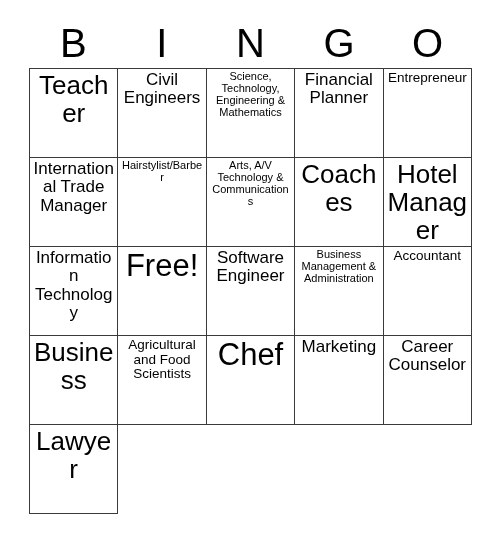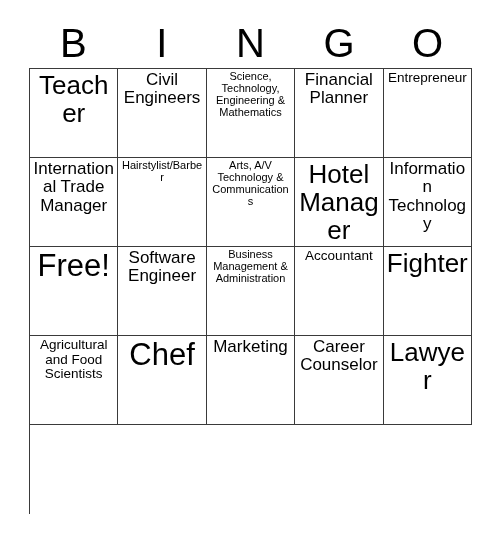--- a/index.html
+++ b/index.html
@@ -111,39 +111,42 @@
       <div class="cell fs-md">
         <span>International Trade Manager</span>
       </div>
       <div class="cell fs-xxs">
         <span>Hairstylist/Barber</span>
       </div>
       <div class="cell fs-xs">
         <span>Arts, A/V Technology &amp; Communications</span>
       </div>
       <div class="cell fs-xl">
+        <span>Coaches</span>
+      </div>
+      <div class="cell fs-xl">
         <span>Hotel Manager</span>
       </div>
       <div class="cell fs-md">
         <span>Information Technology</span>
       </div>
       <div class="cell fs-xxl">
         <span>Free!</span>
       </div>
       <div class="cell fs-lg">
         <span>Software Engineer</span>
       </div>
       <div class="cell fs-xs">
         <span>Business Management &amp; Administration</span>
       </div>
       <div class="cell fs-sm">
         <span>Accountant</span>
       </div>
       <div class="cell fs-xl">
-        <span>Fighter</span>
+        <span>Business</span>
       </div>
       <div class="cell fs-sm">
         <span>Agricultural and Food Scientists</span>
       </div>
       <div class="cell fs-xxl">
         <span>Chef</span>
       </div>
       <div class="cell fs-md">
         <span>Marketing</span>
       </div>

